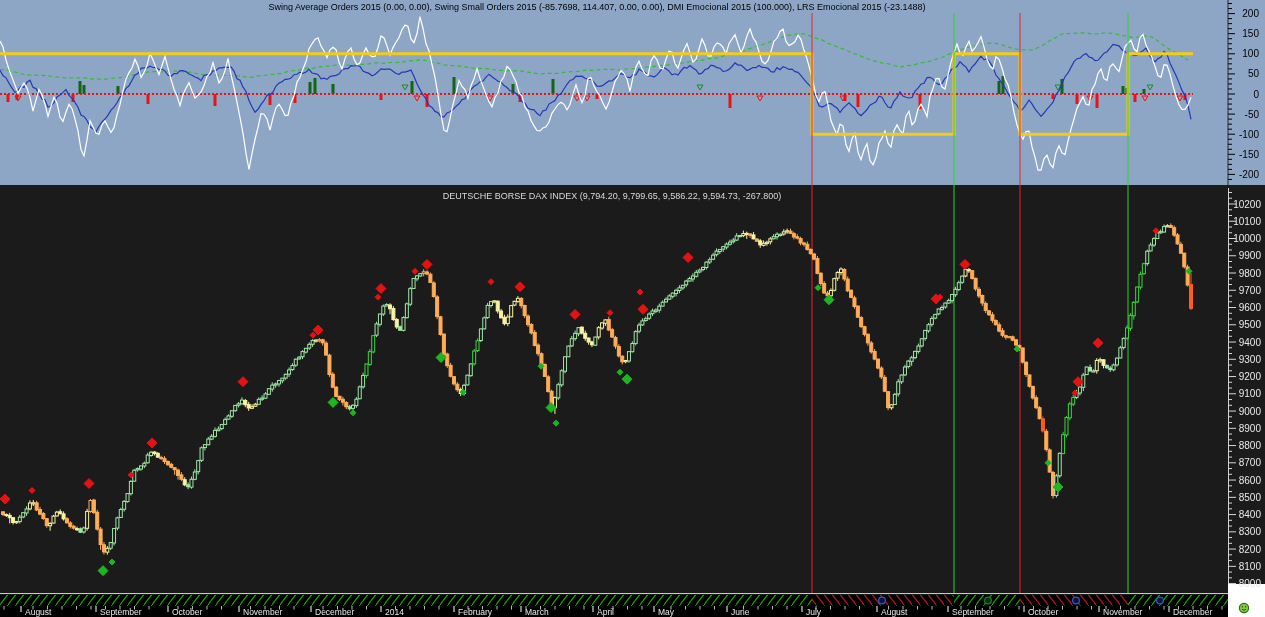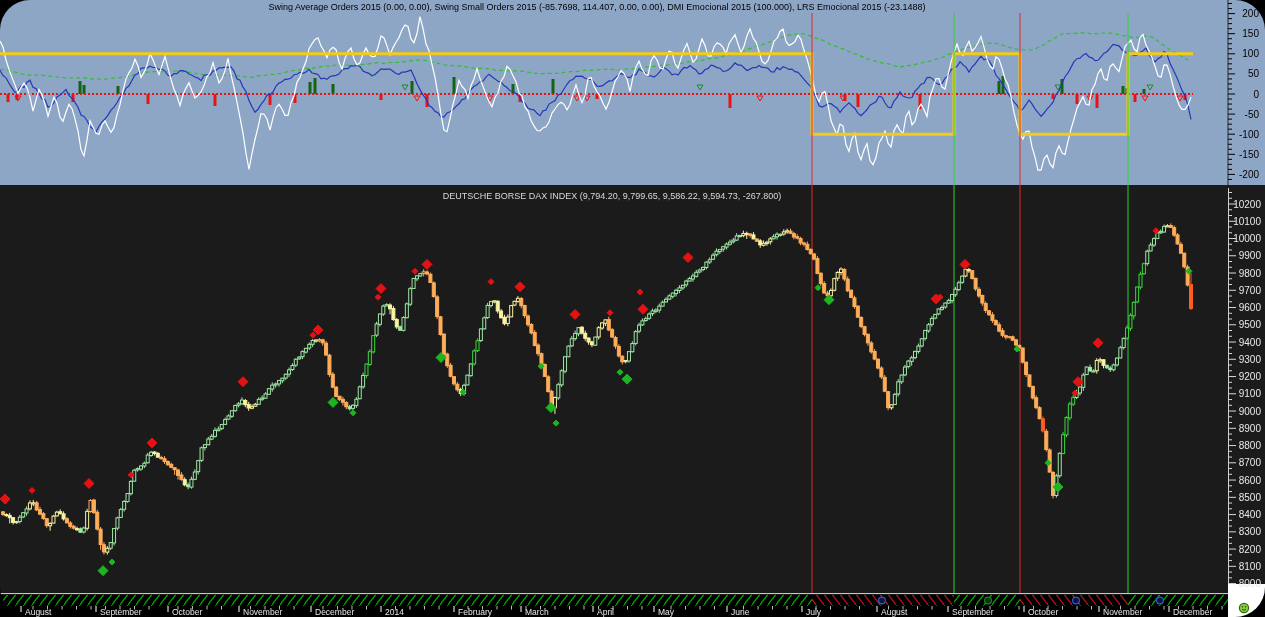--- a/index.html
+++ b/index.html
@@ -1,16 +1,16 @@
 <!DOCTYPE html>
 <html><head>
 <meta charset="utf-8">
 <style>
   html,body{margin:0;padding:0;background:#000;}
-  #stage{position:relative;width:1265px;height:617px;overflow:hidden;font-family:"Liberation Sans",sans-serif;border-radius:30px;}
+  #stage{position:relative;width:1265px;height:617px;overflow:hidden;font-family:"Liberation Sans",sans-serif;}
   svg text{font-family:"Liberation Sans",sans-serif;}
 </style>
 </head>
 <body>
 
 <div id="stage">
   <svg id="chart" width="1265" height="617" viewBox="0 0 1265 617">
     <defs>
       <pattern id="hatchG" patternUnits="userSpaceOnUse" width="8" height="11">
         <rect width="8" height="11" fill="#000000"></rect>

